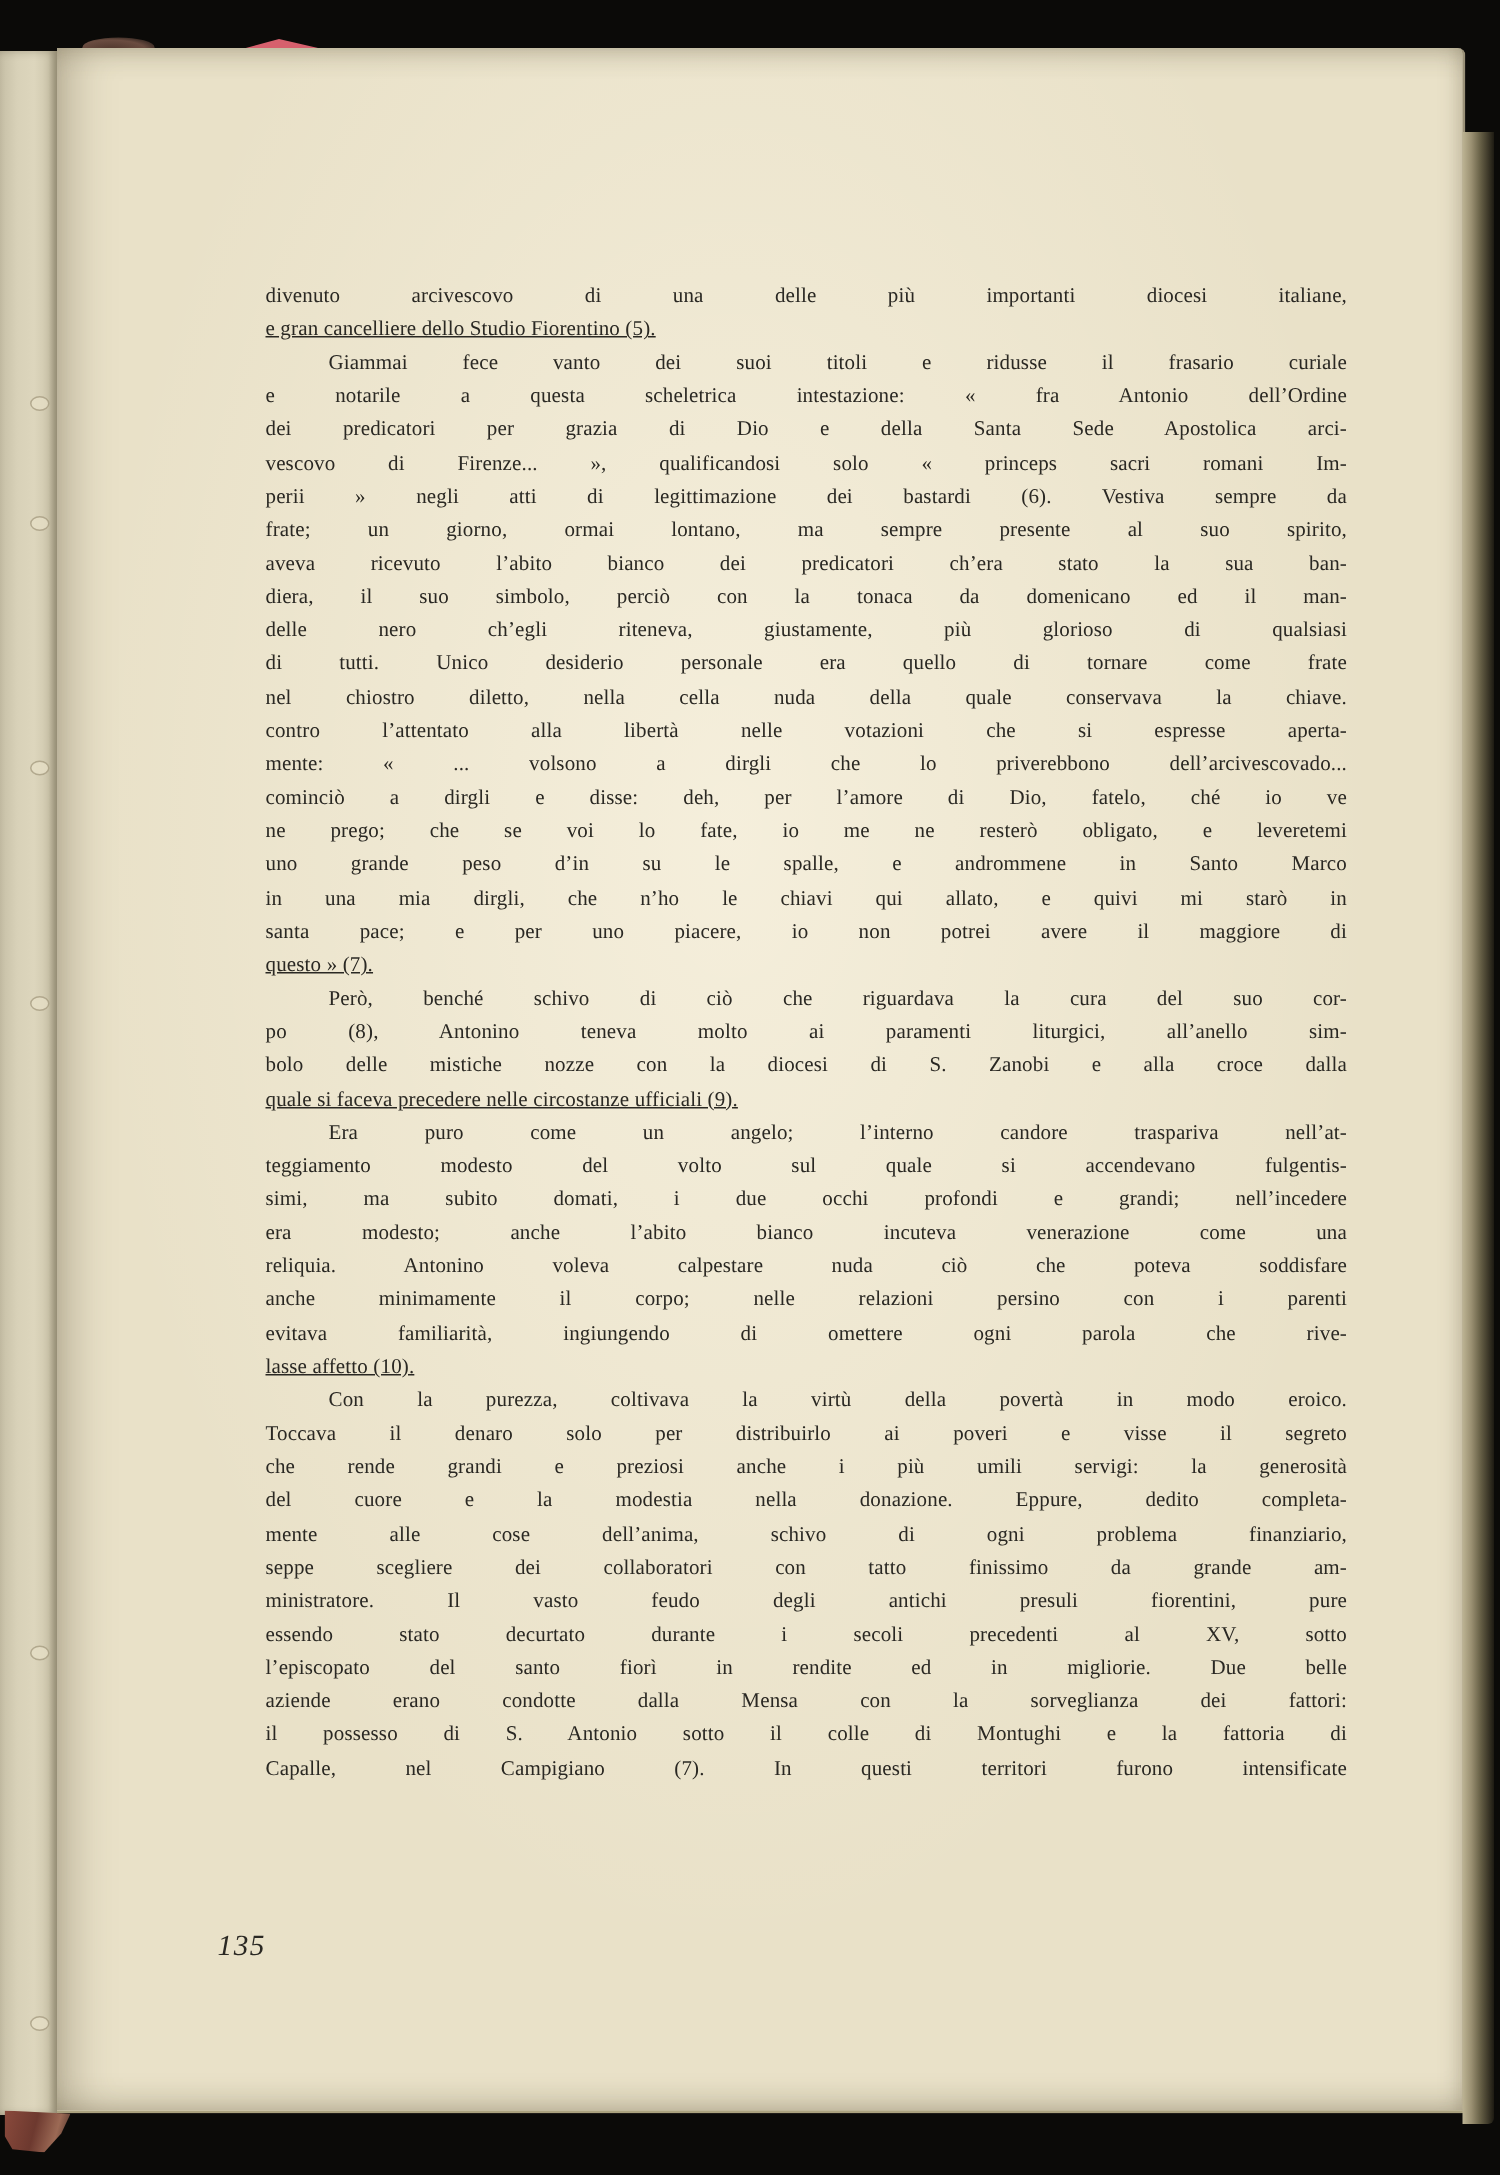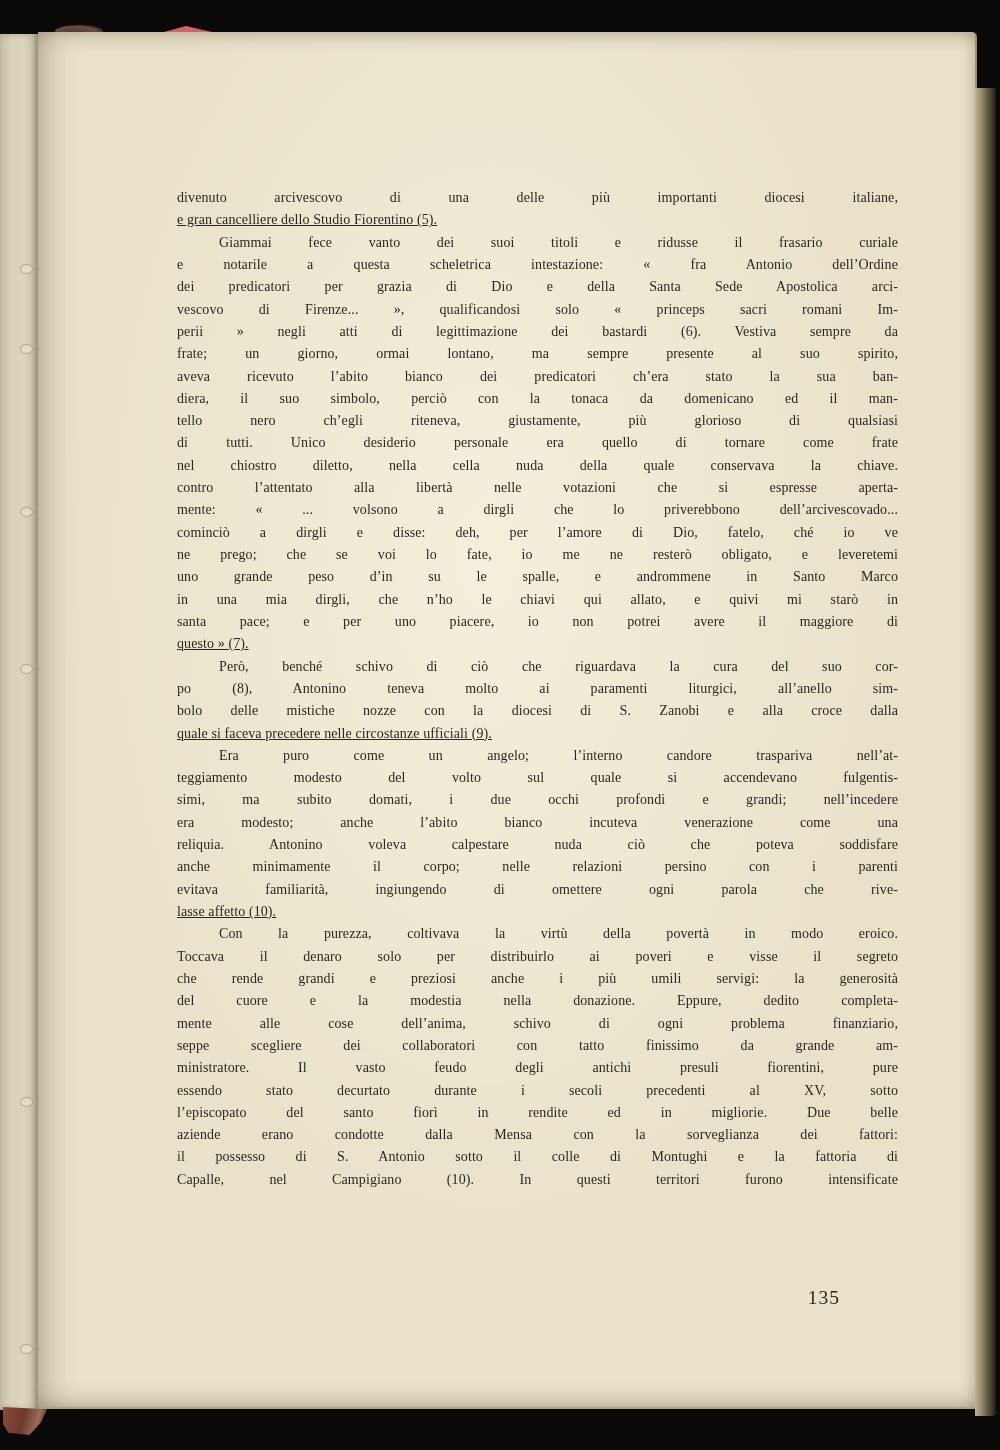--- a/index.html
+++ b/index.html
@@ -74,22 +74,22 @@
   .line{
     text-align:justify;text-align-last:justify;
     white-space:normal;
   }
   .line.end{text-align-last:left;text-decoration:underline;}
   .line.indent{text-indent:42px;}
 
   .page-number{
     position:absolute;left:107px;top:1255px;width:721px;
     box-sizing:border-box;padding-right:26px;
-    text-align:right;color:var(--ink,#2a2823);
-    font-size:19.5px;line-height:22px;letter-spacing:1px;
+    color:var(--ink,#2a2823);
+    font-size:19.5px;line-height:22px;letter-spacing:1px;font-style:italic;
   }
 </style>
 </head>
 <body style="background: rgb(11, 10, 8);">
 
 <div class="scene">
 
   <div class="pink-sliver"></div>
   <div class="smudge"></div>
 
@@ -107,21 +107,21 @@
         <div class="line">divenuto arcivescovo di una delle più importanti diocesi italiane,</div>
         <div class="line end">e gran cancelliere dello Studio Fiorentino (5).</div>
         <div class="line indent">Giammai fece vanto dei suoi titoli e ridusse il frasario curiale</div>
         <div class="line">e notarile a questa scheletrica intestazione: « fra Antonio dell’Ordine</div>
         <div class="line">dei predicatori per grazia di Dio e della Santa Sede Apostolica arci-</div>
         <div class="line">vescovo di Firenze... », qualificandosi solo « princeps sacri romani Im-</div>
         <div class="line">perii » negli atti di legittimazione dei bastardi (6). Vestiva sempre da</div>
         <div class="line">frate; un giorno, ormai lontano, ma sempre presente al suo spirito,</div>
         <div class="line">aveva ricevuto l’abito bianco dei predicatori ch’era stato la sua ban-</div>
         <div class="line">diera, il suo simbolo, perciò con la tonaca da domenicano ed il man-</div>
-        <div class="line">tello nero ch’egli riteneva, giustamente, più glorioso di qualsiasi</div>
+        <div class="line">delle nero ch’egli riteneva, giustamente, più glorioso di qualsiasi</div>
         <div class="line">di tutti. Unico desiderio personale era quello di tornare come frate</div>
         <div class="line">nel chiostro diletto, nella cella nuda della quale conservava la chiave.</div>
         <div class="line">contro l’attentato alla libertà nelle votazioni che si espresse aperta-</div>
         <div class="line">mente: « ... volsono a dirgli che lo priverebbono dell’arcivescovado...</div>
         <div class="line">cominciò a dirgli e disse: deh, per l’amore di Dio, fatelo, ché io ve</div>
         <div class="line">ne prego; che se voi lo fate, io me ne resterò obligato, e leveretemi</div>
         <div class="line">uno grande peso d’in su le spalle, e andrommene in Santo Marco</div>
         <div class="line">in una mia dirgli, che n’ho le chiavi qui allato, e quivi mi starò in</div>
         <div class="line">santa pace; e per uno piacere, io non potrei avere il maggiore di</div>
         <div class="line end">questo » (7).</div>
@@ -141,21 +141,21 @@
         <div class="line">Toccava il denaro solo per distribuirlo ai poveri e visse il segreto</div>
         <div class="line">che rende grandi e preziosi anche i più umili servigi: la generosità</div>
         <div class="line">del cuore e la modestia nella donazione. Eppure, dedito completa-</div>
         <div class="line">mente alle cose dell’anima, schivo di ogni problema finanziario,</div>
         <div class="line">seppe scegliere dei collaboratori con tatto finissimo da grande am-</div>
         <div class="line">ministratore. Il vasto feudo degli antichi presuli fiorentini, pure</div>
         <div class="line">essendo stato decurtato durante i secoli precedenti al XV, sotto</div>
         <div class="line">l’episcopato del santo fiorì in rendite ed in migliorie. Due belle</div>
         <div class="line">aziende erano condotte dalla Mensa con la sorveglianza dei fattori:</div>
         <div class="line">il possesso di S. Antonio sotto il colle di Montughi e la fattoria di</div>
-        <div class="line">Capalle, nel Campigiano (10). In questi territori furono intensificate</div>
+        <div class="line">Capalle, nel Campigiano (7). In questi territori furono intensificate</div>
       </div>
     <div class="page-number">135</div>
   </div>
 
   <div class="edge-stack"></div>
   <div class="scrap"></div>
 
 </div>
 
 </body></html>

